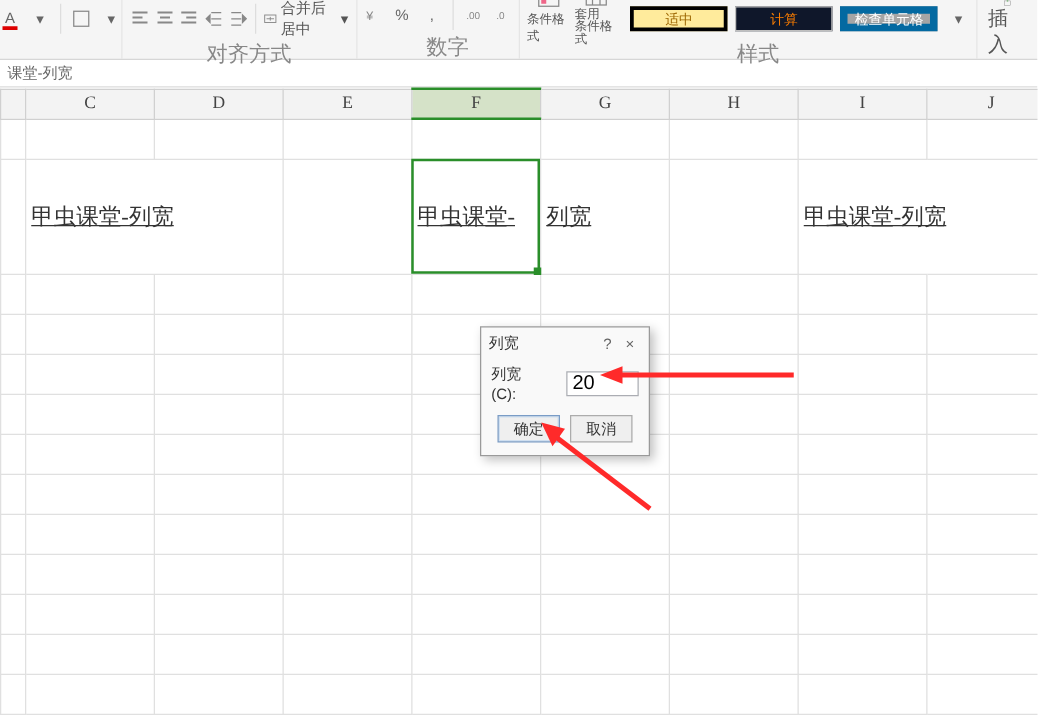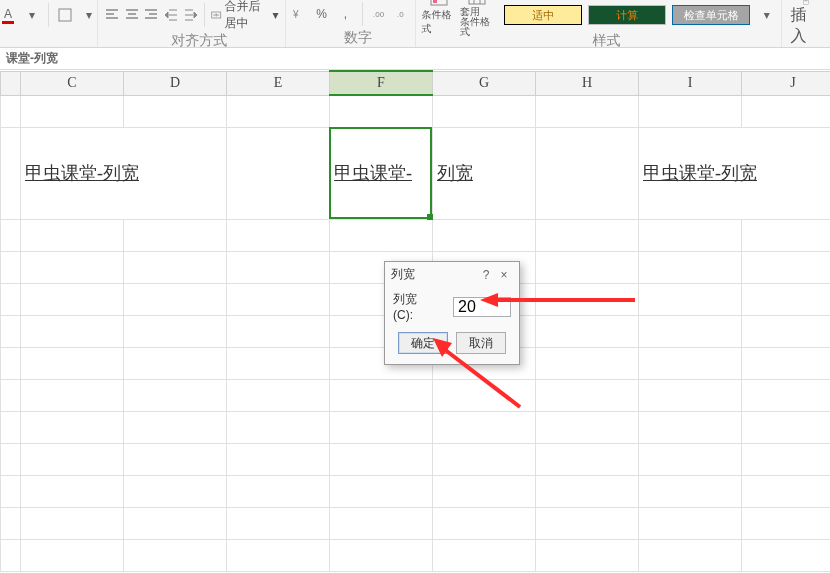--- a/index.html
+++ b/index.html
@@ -1,34 +1,34 @@
 <!DOCTYPE html>
 <html><head>
 <meta charset="utf-8">
 <style>
   * { box-sizing: border-box; margin: 0; padding: 0; font-family: "Microsoft YaHei", "SimSun", Arial, sans-serif; }
   body { background: #fff; width: 830px; height: 573px; overflow: hidden; position: relative; font-size: 12px; color: #555; }
 
   .ribbon { height: 48px; background: #f5f5f5; border-bottom: 1px solid #d6d6d6; display: flex; }
   .ribbon-group { display: flex; flex-direction: column; align-items: center; border-right: 1px solid #e5e5e5; padding: 0 6px; height: 100%; }
   .ribbon-group .controls { display: flex; align-items: center; gap: 4px; height: 30px; }
-  .ribbon-group .label { font-size: 14px; color: #888; margin-top: 2px; margin-left: 16px; }
+  .ribbon-group .label { font-size: 17px; color: #888; margin-top: 2px; margin-left: 16px; }
   .rbtn { width: 20px; height: 20px; display: flex; align-items: center; justify-content: center; color: #666; cursor: pointer; }
   .rbtn svg { width: 14px; height: 14px; }
   .vsep { width: 1px; height: 24px; background: #ddd; margin: 0 2px; }
   .merge-btn { display: flex; align-items: center; gap: 3px; color: #555; cursor: pointer; }
   .fmt-btn { display: flex; flex-direction: column; align-items: center; gap: 2px; cursor: pointer; font-size: 10px; color: #555; }
   .fmt-btn .top { width: 18px; height: 12px; }
   .style-swatch { width: 78px; height: 20px; display: flex; align-items: center; justify-content: center; font-size: 11px; }
-  .sw-good { background: #ffeb9c; color: #9c6500; border: 1px solid #000000; }
-  .sw-calc { background: #14532d; color: #fa7d00; border: 1px solid #bfbfbf; }
-  .sw-check { background: #a5a5a5; color: #fff; border: 1px solid #0369a1; }
+  .sw-good { background: #ffeb9c; color: #9c6500; border: 3px solid #000000; }
+  .sw-calc { background: #0f172a; color: #fa7d00; border: 1px solid #bfbfbf; }
+  .sw-check { background: #a5a5a5; color: #fff; border: 6px solid #0369a1; }
   .insert-group { display: flex; flex-direction: column; align-items: center; justify-content: center; padding: 0 8px; }
 
-  .formula-bar { height: 22px; border-bottom: 1px solid #dcdcdc; display: flex; align-items: center; padding-left: 6px; color: #666; font-weight: bold; }
+  .formula-bar { height: 22px; border-bottom: 1px solid #dcdcdc; display: flex; align-items: center; padding-left: 6px; color: #666; }
 
   .sheet { position: relative; }
   table { border-collapse: collapse; table-layout: fixed; width: 100%; }
   th { background: #f3f3f3; border: 1px solid #d0d0d0; height: 24px; font-weight: normal; color: #444; font-family: "SimSun", serif; font-size: 14px; }
   th.sel { background: #d5e2c8; border-top: 2px solid #2a8e2a; border-bottom: 2px solid #2a8e2a; }
   td { border: 1px solid #e0e0e0; height: 32px; font-size: 18px; color: #333; font-family: "SimSun", serif; padding: 0 4px; white-space: nowrap; }
   tr.tall td { height: 92px; vertical-align: middle; text-decoration: underline; }
   colgroup col { width: 103px; }
   colgroup col.first { width: 20px; }
 

